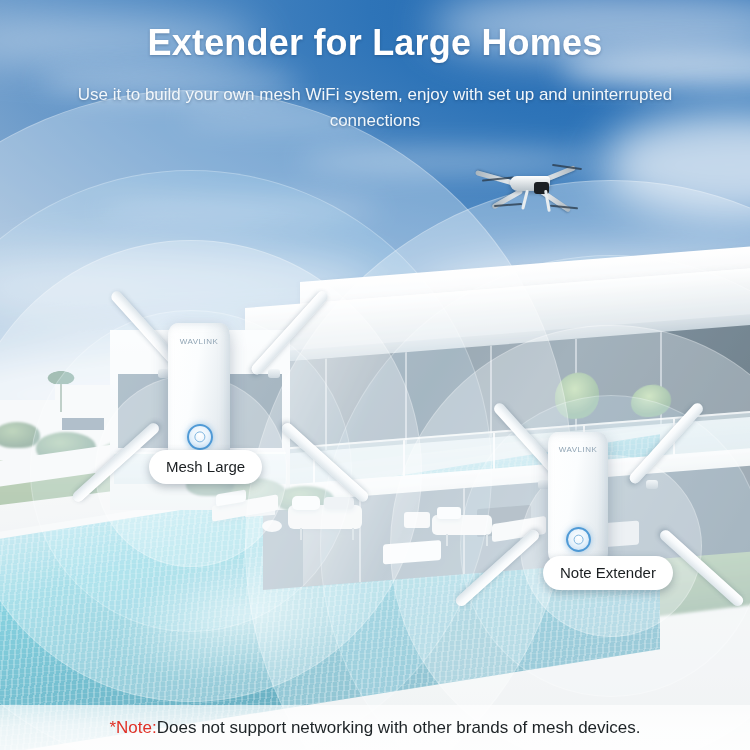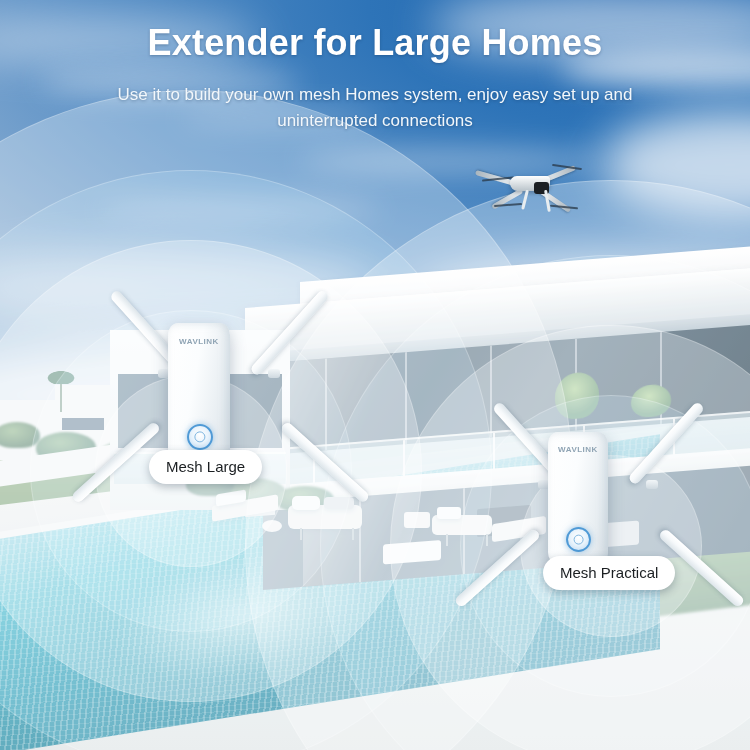--- a/index.html
+++ b/index.html
@@ -120,21 +120,21 @@
     mix-blend-mode:screen;}
   .ringW{background:rgba(236,246,255,.30);}
 
   
   .device{position:absolute;}
   .dev-body{position:absolute;left:0;top:0;
     background:linear-gradient(100deg,#ffffff 0%,#fbfdfe 42%,#e7edf1 78%,#d6dee4 100%);
     border-radius:10px/12px;
     box-shadow:0 6px 16px rgba(45,70,95,.30), inset -3px 0 8px rgba(160,180,195,.35);}
   .dev-logo{position:absolute;width:100%;text-align:center;
-    color:#8fa4b4;font-weight:700;letter-spacing:.5px;
+    color:#8fa4b4;font-weight:400;letter-spacing:.5px;
     text-shadow:0 0 1px rgba(255,255,255,.9);}
   .dev-led{position:absolute;border-radius:50%;
     border:2px solid #4f9ad6;
     background:radial-gradient(60% 60% at 50% 40%, #ffffff 0%, #eaf4fc 60%, #cfe4f6 100%);
     box-shadow:0 0 6px rgba(79,154,214,.55);}
   .dev-led:after{content:"";position:absolute;left:50%;top:50%;
     width:42%;height:42%;transform:translate(-50%,-50%);
     border-radius:50%;border:1px solid #7fb6e0;}
   .ant{position:absolute;border-radius:7px;
     background:linear-gradient(90deg,#ffffff 0%,#f6f9fb 45%,#dde5ea 100%);
@@ -337,19 +337,23 @@
     <div class="ant-base" style="left:32px;top:110px;"></div>
     <div class="ant-base" style="left:140px;top:110px;"></div>
 
     <div class="dev-body" style="left:42px;top:62px;width:60px;height:132px;">
       <div class="dev-logo" style="top:13px;font-size:8px;">WAVLINK</div>
       <div class="dev-led" style="left:18px;top:95px;width:21px;height:21px;"></div>
     </div>
   </div>
 
   <div class="pill" style="left:149px;top:450px;">Mesh Large</div>
-  <div class="pill" style="left:543px;top:556px;">Mesh Practical</div>
+  <div class="pill" style="left:543px;top:556px;">Note Extender</div>
 
   <div class="title">Extender for Large Homes</div>
-  <div class="subtitle">Use it to build your own mesh Homes system, enjoy easy set up and uninterrupted connections</div>
-
+  <div class="subtitle">Use it to build your own mesh WiFi system, enjoy with set up and uninterrupted connections</div>
+
+  <div class="note">
+    <span class="star">*Note:</span>
+      <span> Does not support networking with other brands of mesh devices.</span>
+  </div>
 
 </div>
 
 </body></html>

